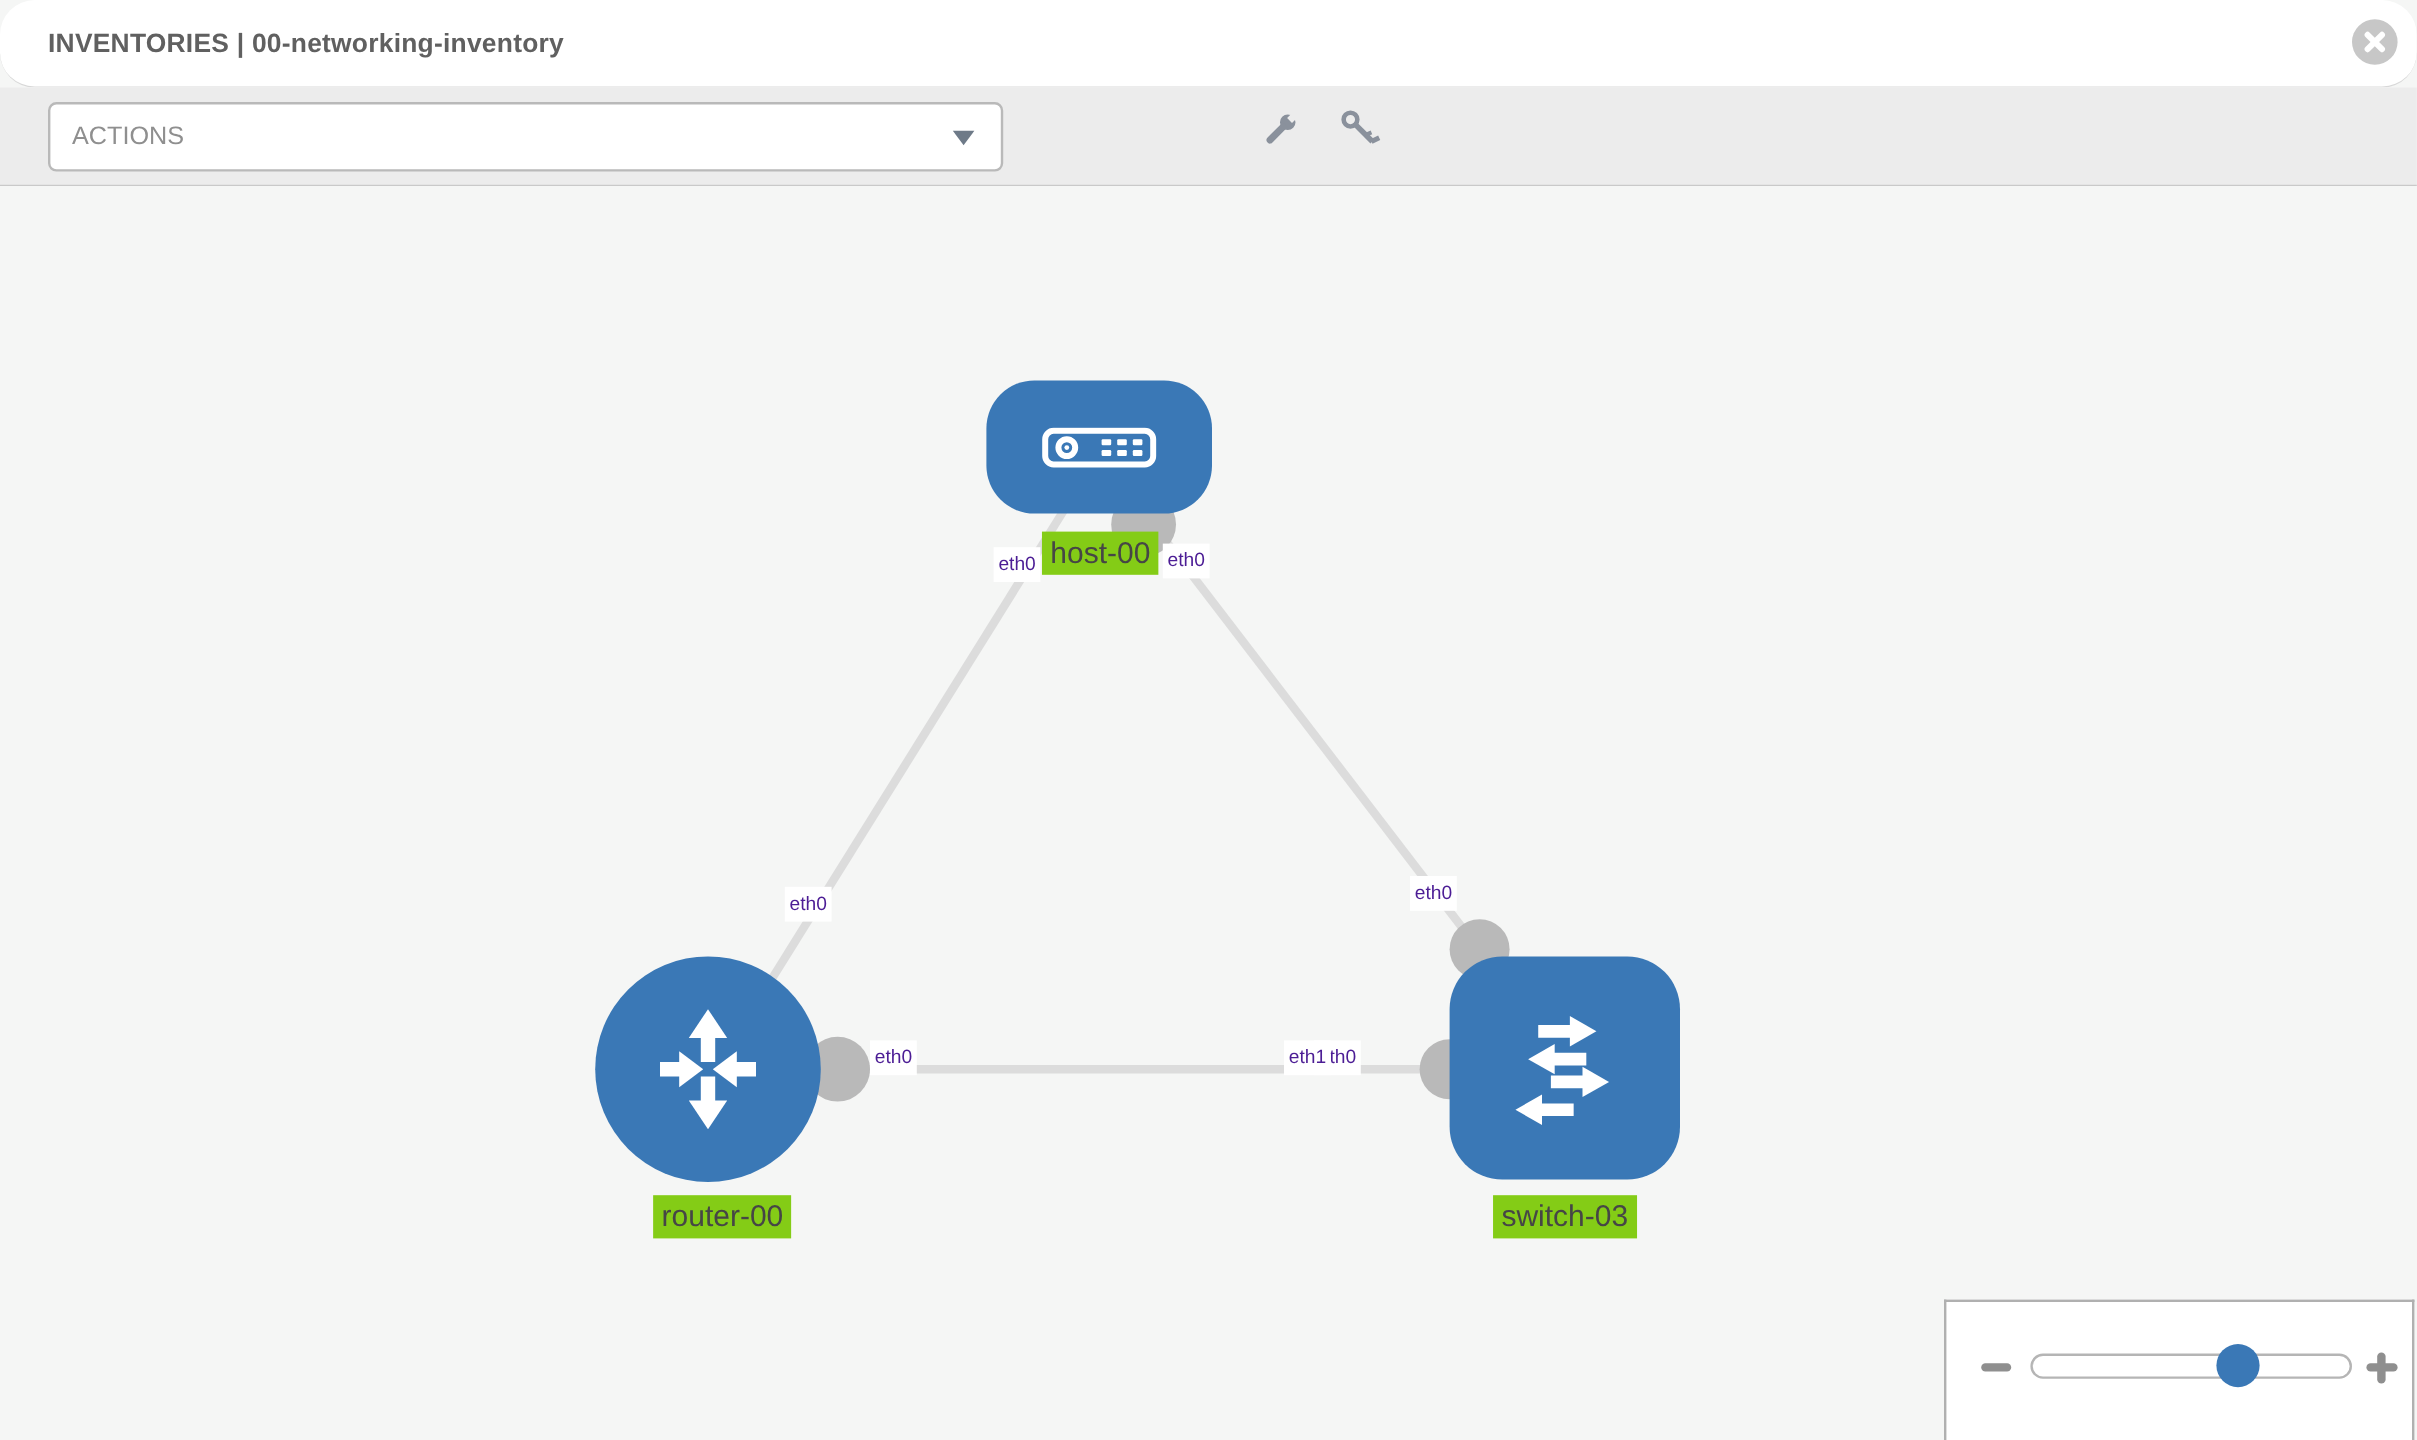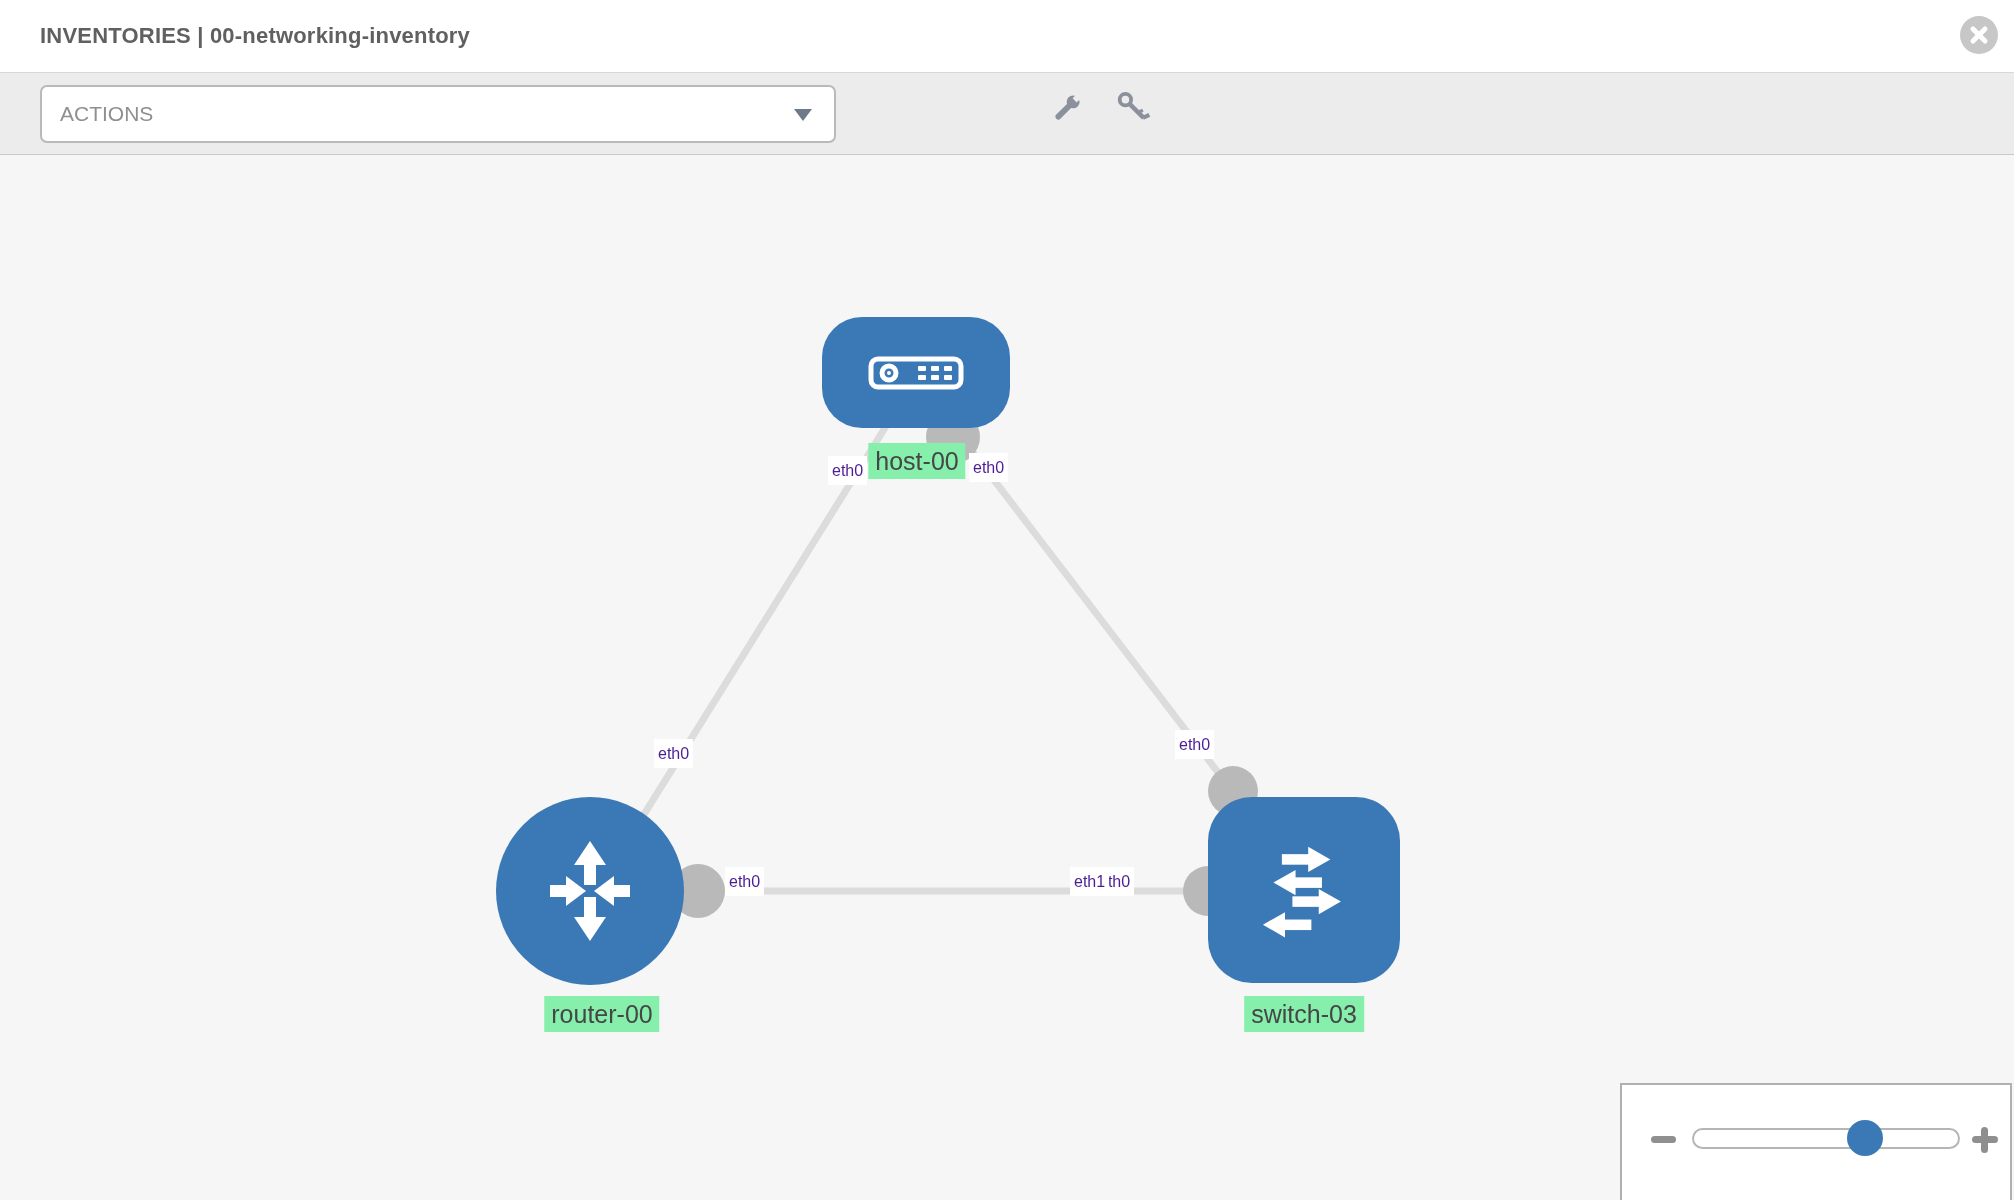--- a/index.html
+++ b/index.html
@@ -3,21 +3,21 @@
 <meta charset="utf-8">
 <style>
   html,body{margin:0;padding:0;}
   body{
     width:2014px;height:1200px;position:relative;overflow:hidden;
     background:#f5f6f5;
     font-family:"Liberation Sans",sans-serif;
   }
   
   .header{position:absolute;left:0;top:0;width:2014px;height:72px;background:#ffffff;
-    border-bottom:1px solid #d8d8d8;z-index:30;}
+    border-bottom:1px solid #d8d8d8;z-index:30;border-radius:29px;}
   .page-title{position:absolute;left:40px;top:0;line-height:72px;font-size:22px;
     font-weight:bold;color:#606060;letter-spacing:.2px;}
   .close-btn{position:absolute;right:16px;top:16px;width:38px;height:38px;border-radius:50%;
     background:#c7c7c7;display:flex;align-items:center;justify-content:center;cursor:pointer;}
   
   .toolbar{position:absolute;left:0;top:73px;width:2014px;height:81px;background:#ececec;
     border-bottom:1px solid #c9c9c9;z-index:29;padding-left:36px;}
   .select-box{position:absolute;top:12px;height:58px;background:#ffffff;
     border:2px solid #b9b9b9;border-radius:7px;box-sizing:border-box;cursor:pointer;}
   .select-box .sel-text{position:absolute;left:18px;top:0;line-height:54px;font-size:21px;color:#8f8f8f;}
@@ -35,21 +35,21 @@
   
   .canvas{position:absolute;left:0;top:155px;width:2014px;height:1045px;background:#f5f6f5;z-index:0;}
   svg.links{position:absolute;left:0;top:0;width:2014px;height:1200px;z-index:1;}
   .node{position:absolute;background:#3a78b6;z-index:3;display:flex;align-items:center;justify-content:center;cursor:pointer;}
   .node-host{left:822px;top:317px;width:188px;height:111px;border-radius:40px;}
   .node-router{left:496px;top:797px;width:188px;height:188px;border-radius:50%;}
   .node-switch{left:1208px;top:797px;width:192px;height:186px;border-radius:44px;}
   .chip{position:absolute;background:#ffffff;color:#4c1d95;font-size:16px;line-height:25px;
     padding:2px 4px;z-index:4;white-space:nowrap;}
   .chip.front{z-index:5;}
-  .node-label{position:absolute;background:#86efac;color:#464646;font-size:25px;line-height:30px;
+  .node-label{position:absolute;background:#84cc16;color:#464646;font-size:25px;line-height:30px;
     padding:3px 7px;z-index:6;white-space:nowrap;transform:translateX(-50%);}
   
   .zoom-panel{position:absolute;left:1620px;top:1083px;width:392px;height:117px;background:#ffffff;
     border:2px solid #b0b0b0;border-bottom:none;box-sizing:border-box;z-index:20;}
   .zoom-level{position:absolute;left:0;top:10px;width:100%;text-align:center;font-size:22px;color:#2e2e2e;}
   .zoom-track{position:absolute;left:70px;top:43px;width:268px;height:21px;background:#ffffff;
     border:2px solid #b5b5b5;border-radius:12px;box-sizing:border-box;cursor:pointer;}
   .zoom-thumb{position:absolute;left:225px;top:35px;width:36px;height:36px;border-radius:50%;
     background:#3a78b6;cursor:grab;}
   .zbar{position:absolute;background:#8f8f8f;border-radius:4px;}

